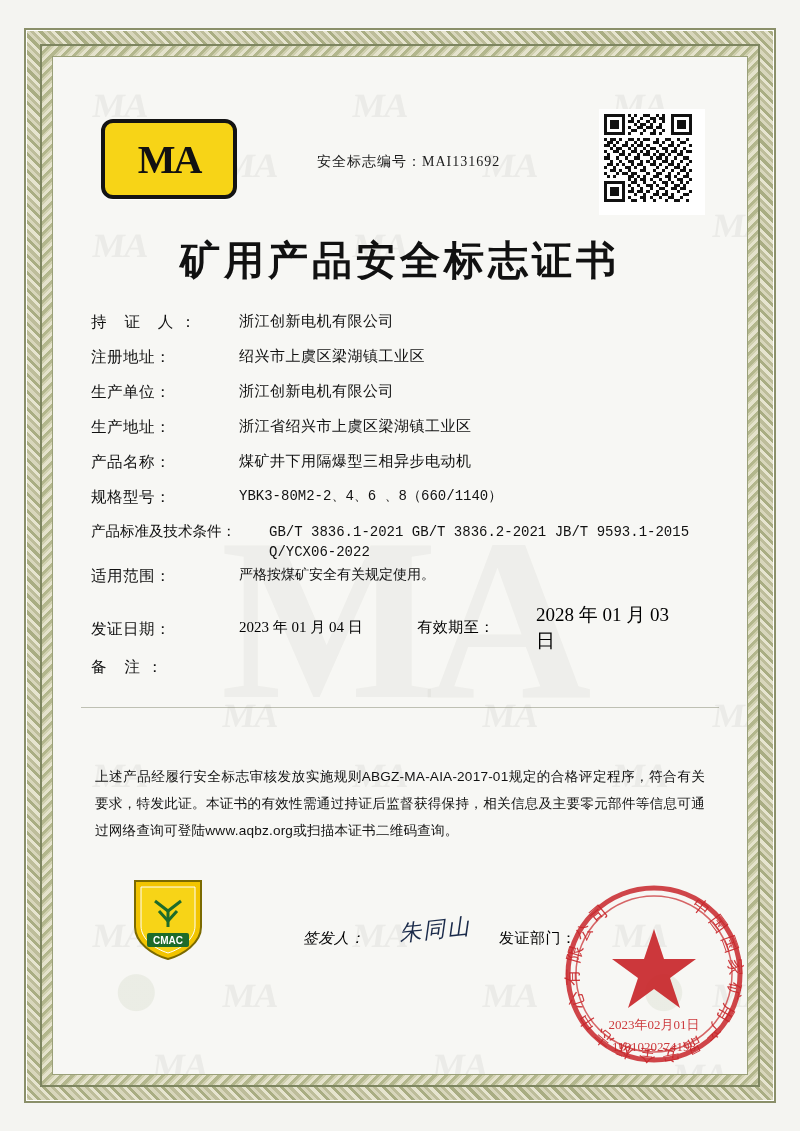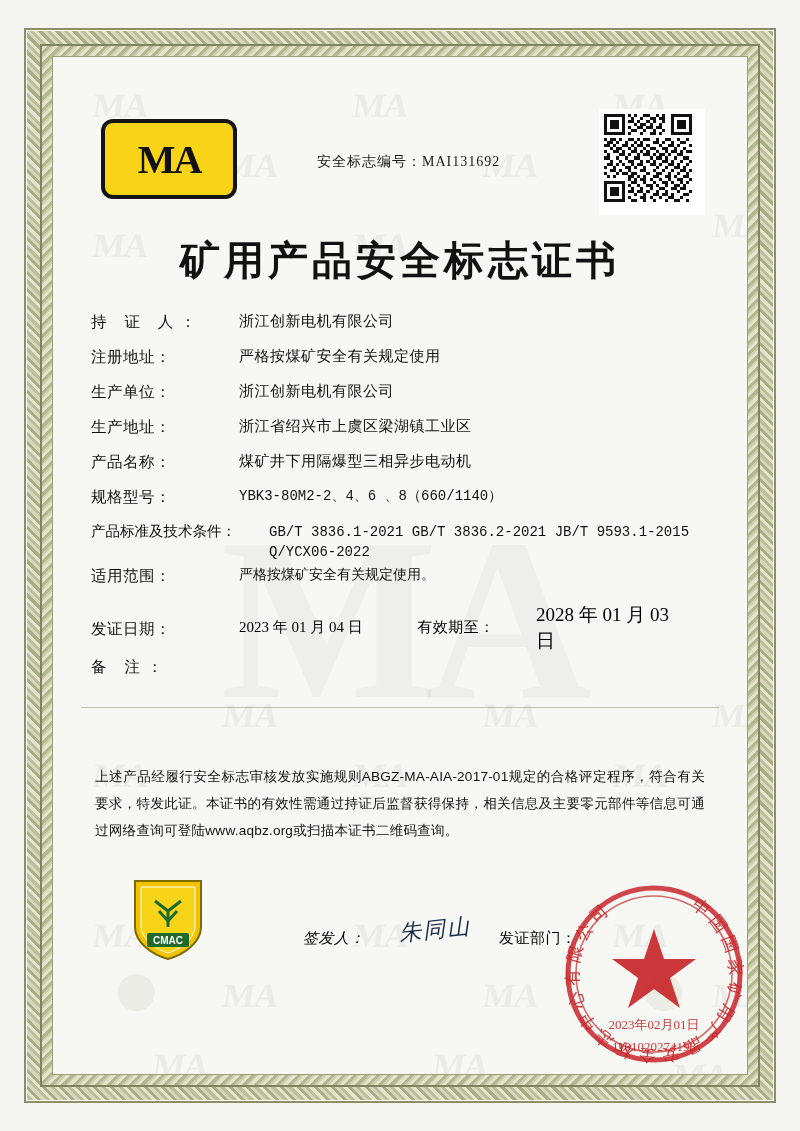--- a/index.html
+++ b/index.html
@@ -412,21 +412,21 @@
 
         <div class="fields">
 
           <div class="row">
             <div class="lbl sp">持 证 人：</div>
             <div class="val">浙江创新电机有限公司</div>
           </div>
 
           <div class="row">
             <div class="lbl">注册地址：</div>
-            <div class="val">严格按煤矿安全有关规定使用</div>
+            <div class="val">绍兴市上虞区梁湖镇工业区</div>
           </div>
 
           <div class="row">
             <div class="lbl">生产单位：</div>
             <div class="val">浙江创新电机有限公司</div>
           </div>
 
           <div class="row">
             <div class="lbl">生产地址：</div>
             <div class="val">浙江省绍兴市上虞区梁湖镇工业区</div>

